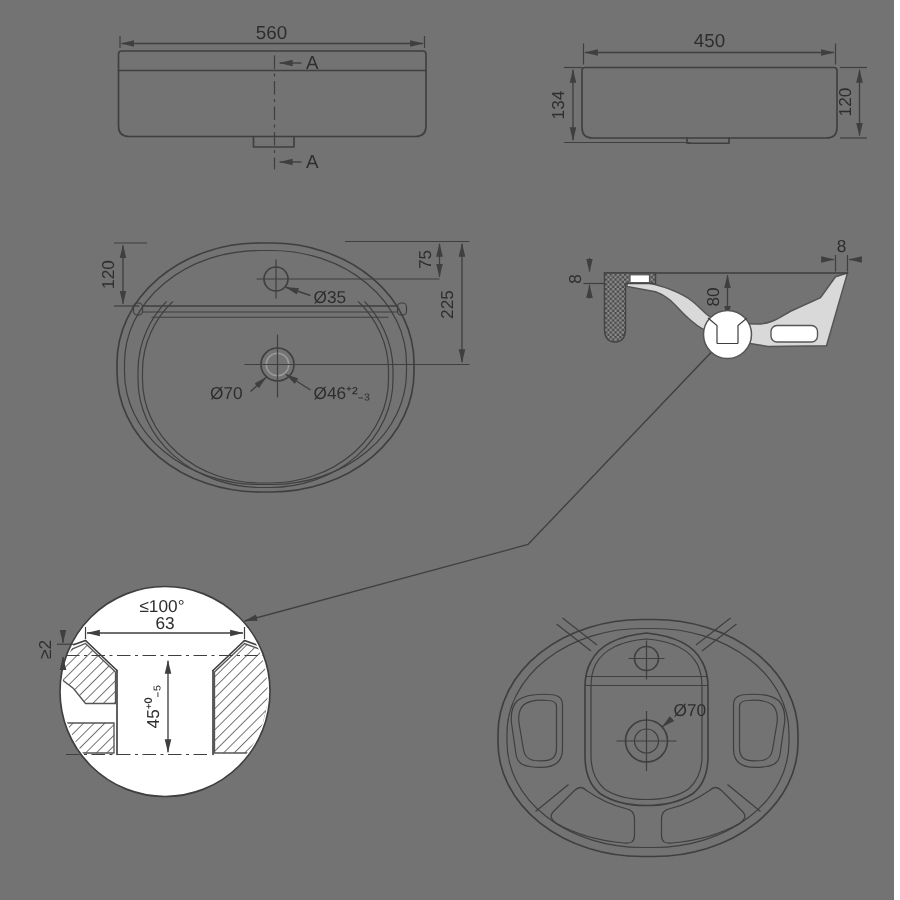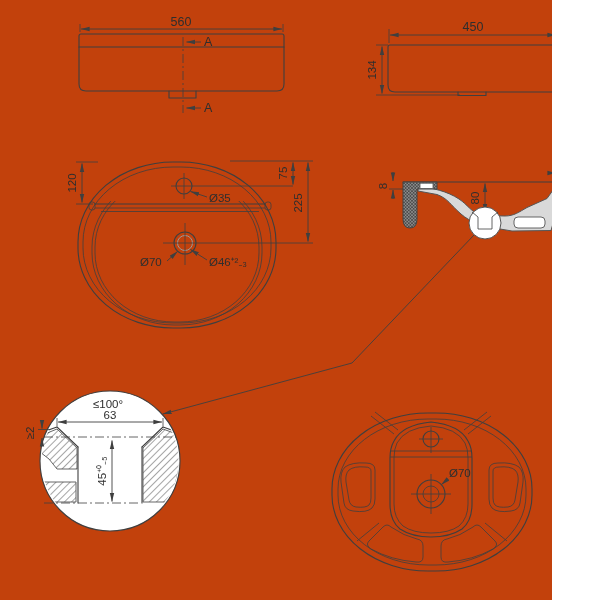--- a/index.html
+++ b/index.html
@@ -1,16 +1,16 @@
 <!DOCTYPE html>
 <html><head>
 <meta charset="utf-8">
 <style>
   html,body{margin:0;padding:0;background:#ffffff;}
-  .canvas{position:relative;width:552px;height:600px;background:#c2410c;overflow:hidden;text-align:right;}
+  .canvas{position:relative;width:596px;height:600px;background:#737373;overflow:hidden;text-align:right;}
   svg{display:block;}
   .ln{stroke:#3f3f3f;stroke-width:1.1;fill:none;stroke-linecap:round;stroke-linejoin:round;}
   .lt{stroke:#3f3f3f;stroke-width:0.8;fill:none;}
   .dim{stroke:#3f3f3f;stroke-width:0.9;fill:none;}
   .cl{stroke:#3f3f3f;stroke-width:0.8;fill:none;stroke-dasharray:9 3 2 3;}
   .txt{font-family:"Liberation Sans",sans-serif;font-size:11.5px;fill:#2e2e2e;}
   .txtb{font-family:"Liberation Sans",sans-serif;font-size:12.5px;fill:#2e2e2e;}
   .gray{fill:#d9d9d9;stroke:#555;stroke-width:1;}
 </style>
 </head>

